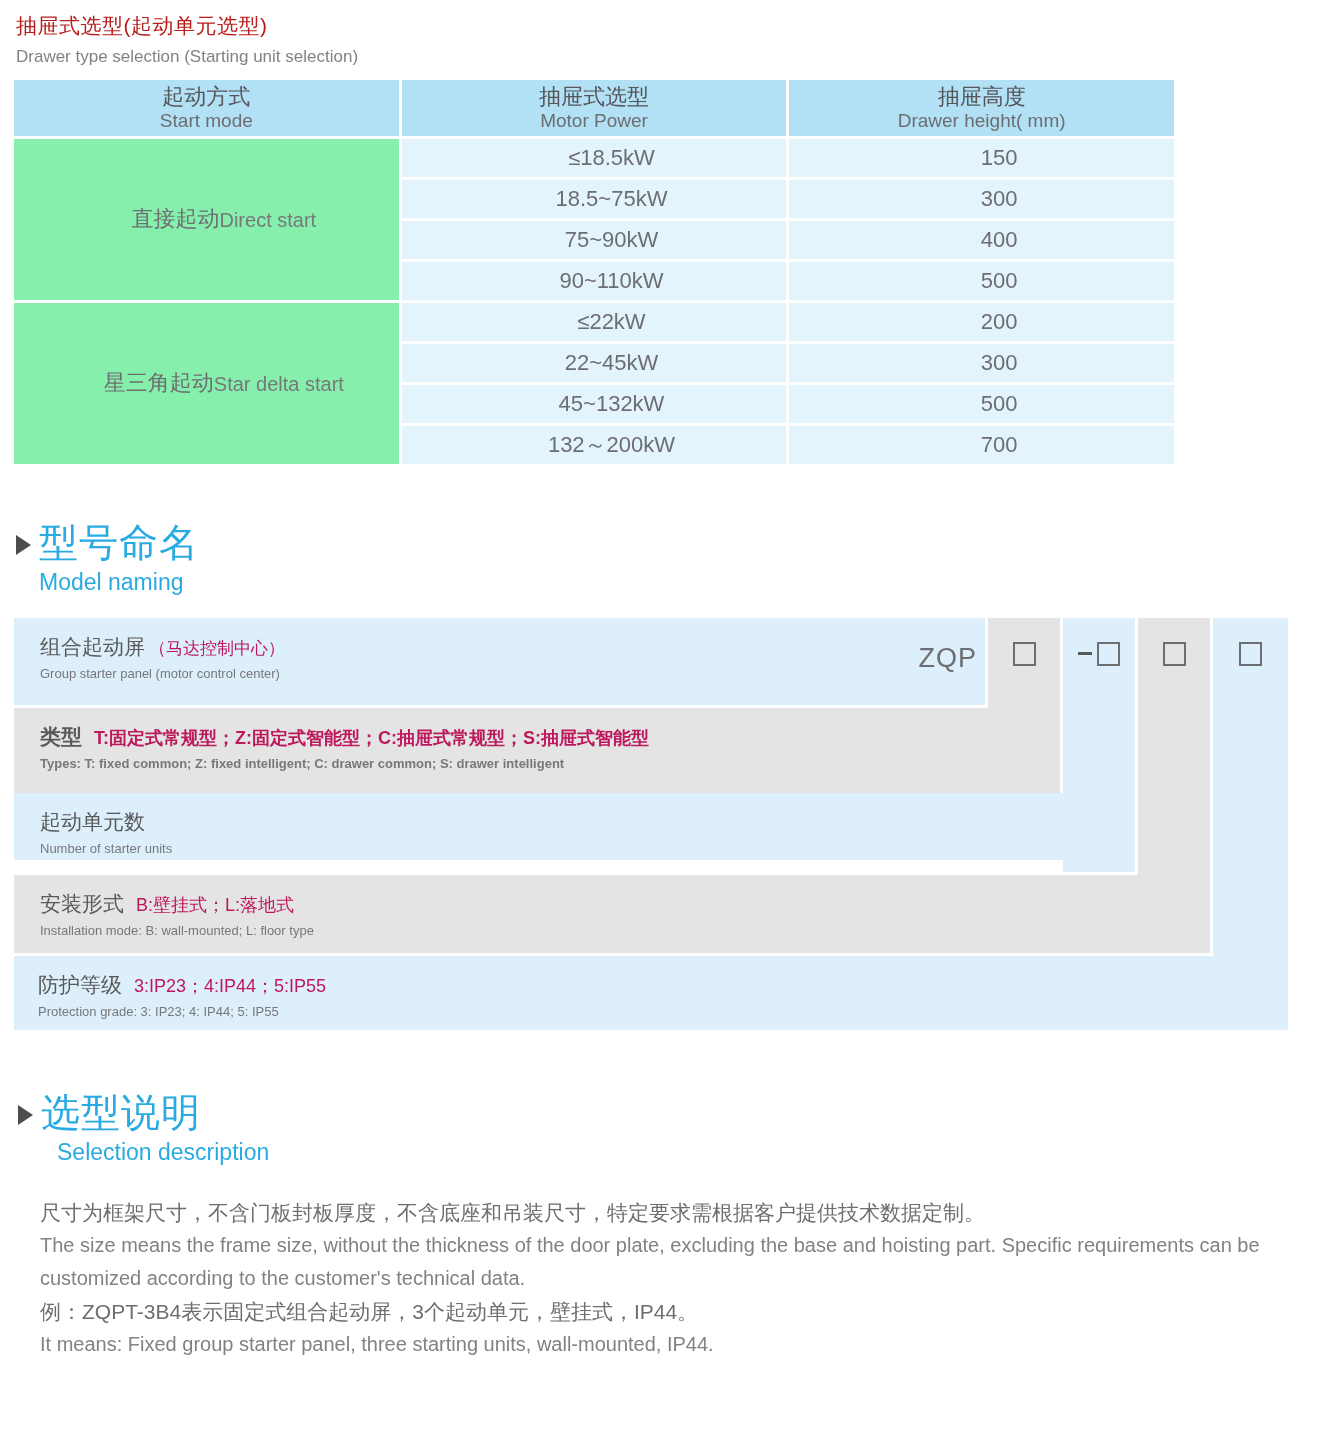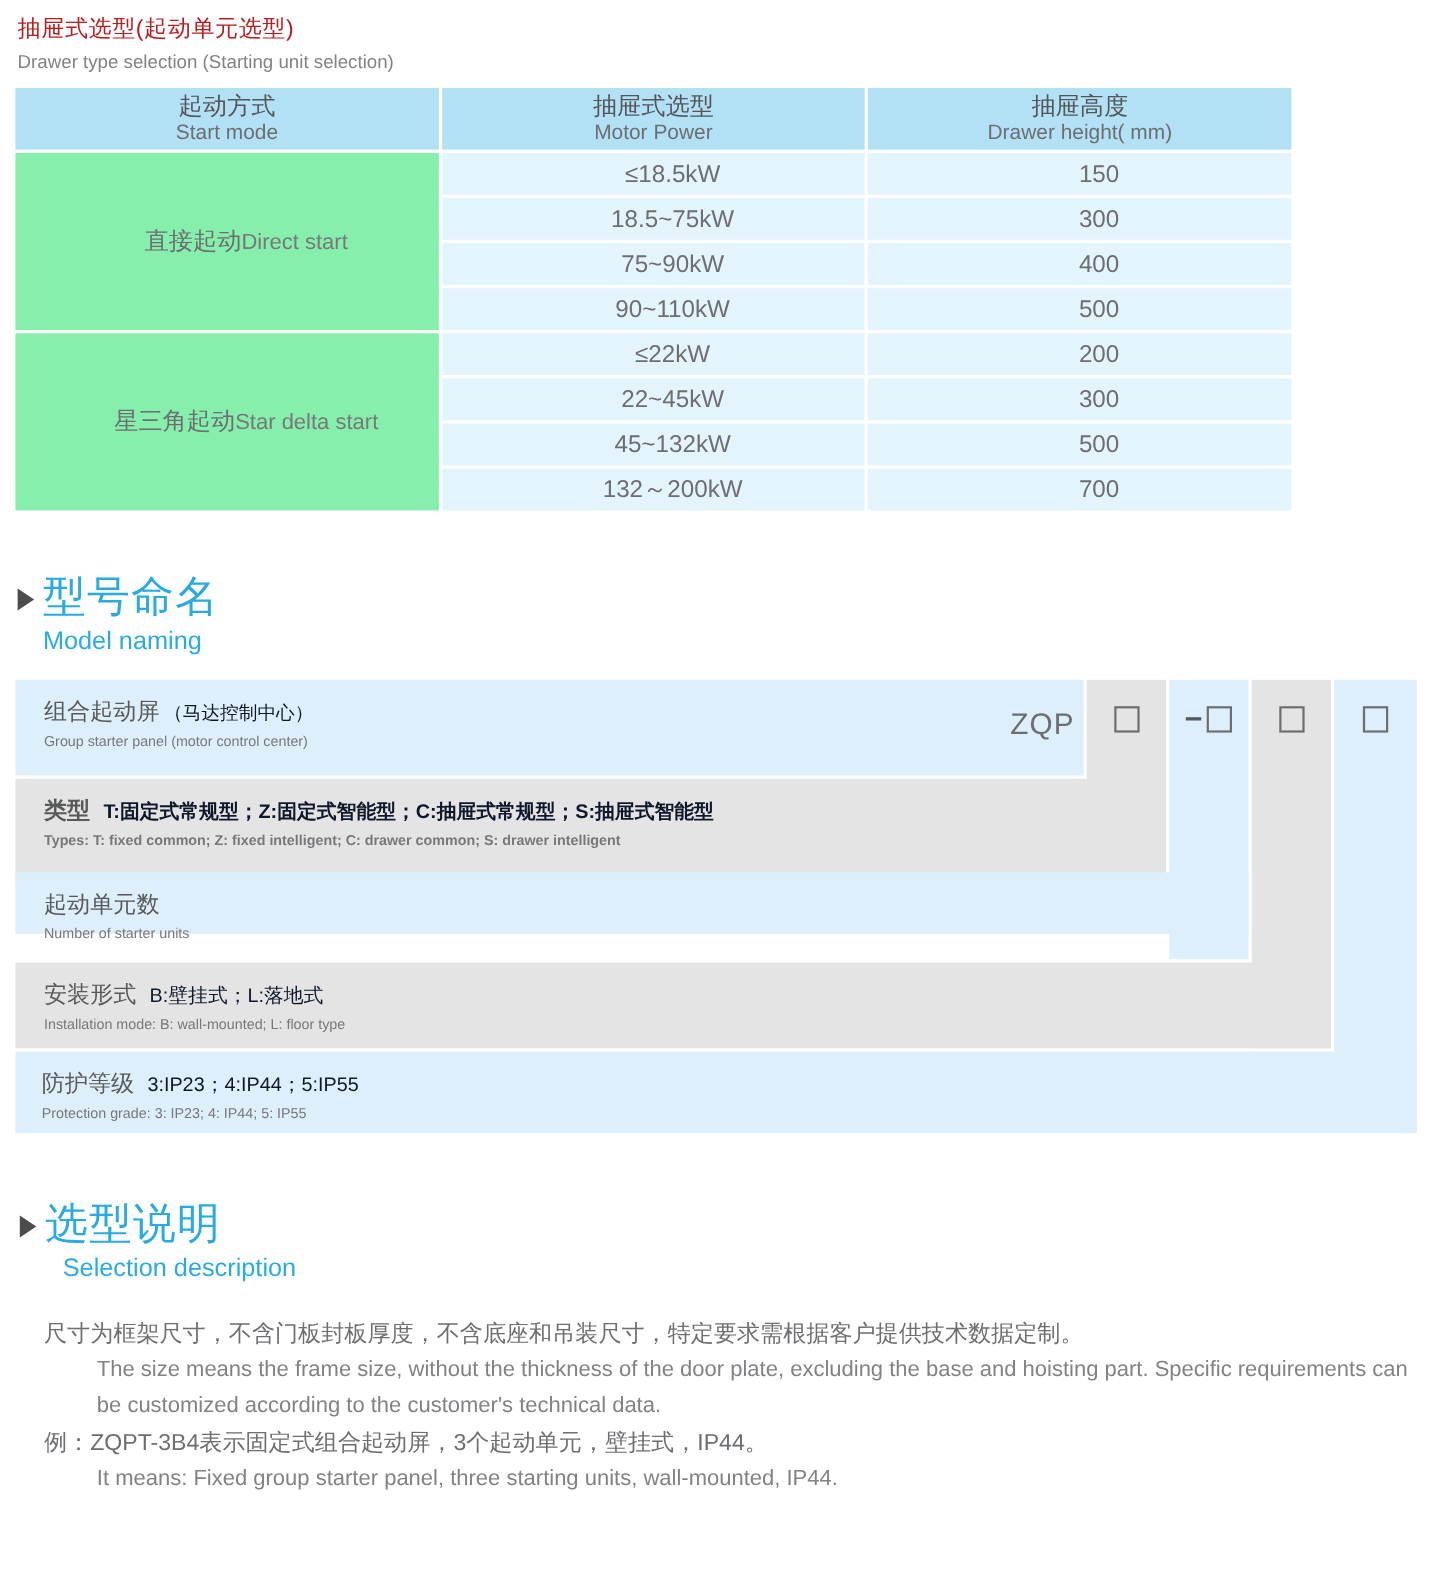--- a/index.html
+++ b/index.html
@@ -48,26 +48,26 @@
   .section-head.second .en{margin-left:16px;}
 
   
   .naming{position:absolute;left:14px;top:618px;width:1274px;height:414px;}
   .naming .band,.naming .col{position:absolute;}
   .blue-bg{background:#ddeffa;}
   .gray-bg{background:#e4e4e4;}
   .band{left:0;padding-left:26px;box-sizing:border-box;}
   .band .l1{margin-top:15px;}
   .band .l1 .zh{font-size:21px;color:#58595b;}
-  .band .l1 .note{font-size:18px;color:#0f172a;margin-left:12px;}
+  .band .l1 .note{font-size:18px;color:#be185d;margin-left:12px;}
   .band .l1 .note.small{font-size:17px;margin-left:4px;}
   .band .l2{font-size:13px;color:#77787b;margin-top:5px;}
   .band1{top:0;height:87px;width:971px;}
   .band2{top:90px;height:94px;width:1046px;font-weight:bold;}
-  .band3{top:175px;height:56px;width:1121px;}
+  .band3{top:175px;height:67px;width:1121px;}
   .band4{top:257px;height:78px;width:1196px;}
   .band5{top:338px;height:74px;width:1274px;padding-left:24px;}
   .code-prefix{
     position:absolute;right:8px;top:25px;font-size:27px;color:#6d6e71;letter-spacing:1px;
   }
   .colA{left:974px;width:72px;top:0;height:172px;}
   .colB{left:1049px;width:72px;top:0;height:254px;}
   .colC{left:1124px;width:72px;top:0;height:335px;}
   .colD{left:1199px;width:75px;top:0;height:412px;}
   .col{display:flex;justify-content:center;align-items:flex-start;}
@@ -75,21 +75,21 @@
     width:19px;height:20px;border:2px solid #6d6e71;margin-top:24px;
     background:transparent;flex:0 0 auto;
   }
   .dash{
     width:14px;height:3px;background:#58595b;margin-top:34px;margin-right:5px;flex:0 0 auto;
   }
 
   
   .paras{position:absolute;left:40px;top:1196px;width:1250px;}
   .paras .zh{font-size:21px;color:#6d6e71;line-height:33px;}
-  .paras .en{font-size:20px;color:#808285;line-height:33px;margin-left:48px;}
+  .paras .en{font-size:20px;color:#808285;line-height:33px;}
 </style>
 </head>
 <body>
 
 <div class="doc-title">
   <div class="zh">抽屉式选型(起动单元选型)</div>
   <div class="en">Drawer type selection (Starting unit selection)</div>
 </div>
 
 <div class="sel-table">

